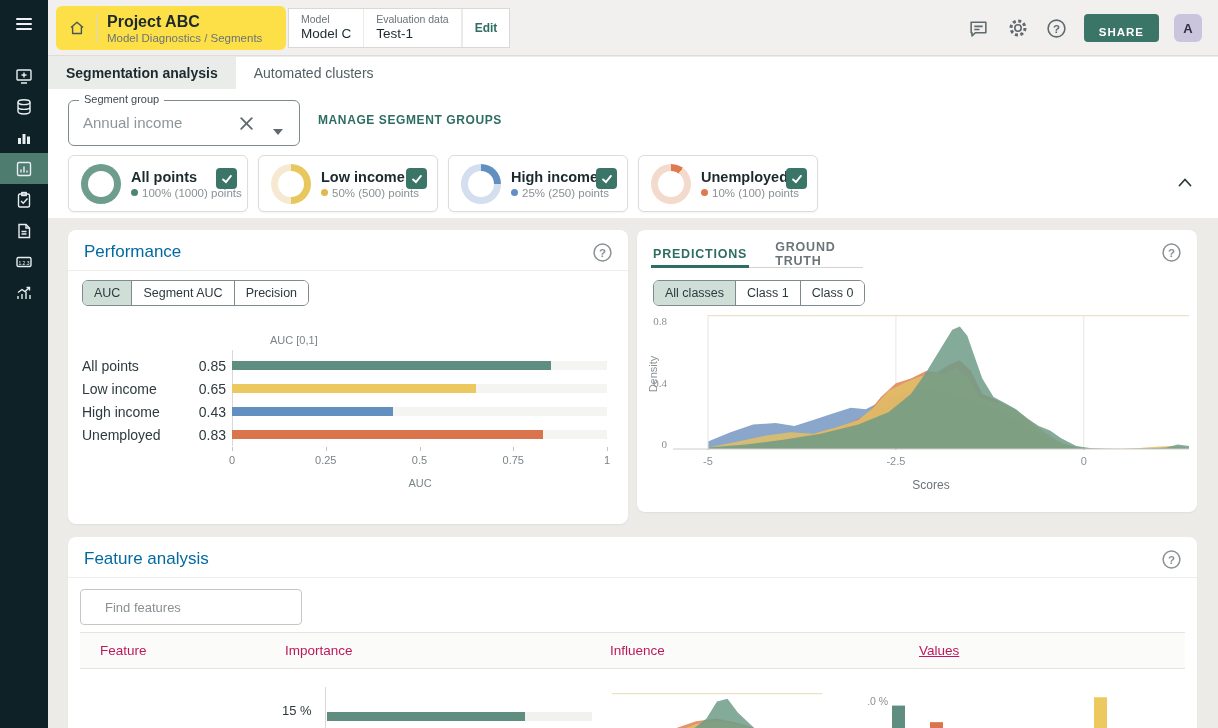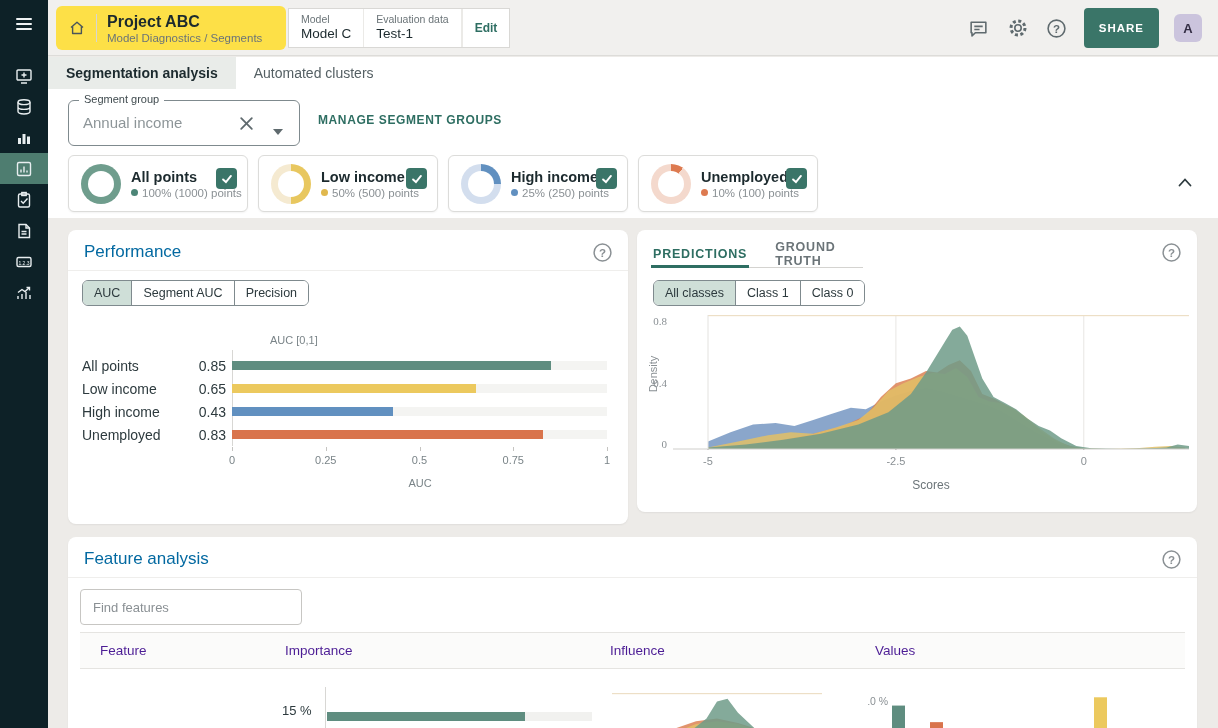--- a/index.html
+++ b/index.html
@@ -22,21 +22,21 @@
   .proj-title { font-size:16px; font-weight:bold; color:#1c2a2e; line-height:18px; }
   .breadcrumb { font-size:11.5px; color:#6b7478; margin-top:1px; }
   .model-box { position:absolute; left:240px; top:8px; height:40px; background:#fff; border:1px solid #d9d8d5; border-radius:0; display:flex; align-items:stretch; }
   .model-col { padding:4px 12px; border-right:1px solid #ebeae7; }
   .model-col:last-of-type { border-right:none; }
   .mini-label { font-size:10.5px; color:#6b7478; }
   .mini-value { font-size:13.5px; color:#1c2a2e; margin-top:1px; }
   .edit-link { display:flex; align-items:center; padding:0 12px; font-size:12px; font-weight:bold; color:#2e6e62; cursor:pointer; border-left:1px solid #ebeae7; }
   .header-right { position:absolute; right:16px; top:0; height:56px; display:flex; align-items:center; gap:15px; }
   .hicon { width:24px; height:24px; display:flex; align-items:center; justify-content:center; cursor:pointer; }
-  .share-btn { height:40px; padding:12px 15px; background:#3a7568; color:#fff; border:none; border-radius:4px; font-size:11.5px; font-weight:bold; letter-spacing:1px; cursor:pointer; font-family:inherit; }
+  .share-btn { height:28px; padding:12px 15px; background:#3a7568; color:#fff; border:none; border-radius:4px; font-size:11.5px; font-weight:bold; letter-spacing:1px; cursor:pointer; font-family:inherit; }
   .avatar { width:28px; height:28px; border-radius:6px; background:#cbc4dd; color:#332d44; font-weight:bold; font-size:13px; display:flex; align-items:center; justify-content:center; cursor:pointer; }
 
   
   .tabbar { position:absolute; left:48px; top:57px; width:1170px; height:32px; background:#fff; display:flex; z-index:10; }
   .tab { padding:0 18px; display:flex; align-items:center; font-size:14px; color:#556064; cursor:pointer; }
   .tab.active { background:#e9ece9; color:#1c2a2e; font-weight:bold; }
   .top-section { position:absolute; left:48px; top:89px; width:1170px; height:129px; background:#fff; }
   .seg-fieldset { position:absolute; left:20px; top:11px; width:232px; height:46px; border:1px solid #7f8a8e; border-radius:6px; cursor:pointer; }
   .seg-legend { position:absolute; top:-8px; left:10px; background:#fff; padding:0 5px; font-size:11px; color:#3f4a4e; }
   .seg-value { position:absolute; left:14px; top:13px; font-size:15px; color:#8d9598; }
@@ -87,24 +87,24 @@
   .pred-tabs { position:absolute; left:16px; top:10px; width:210px; height:28px; border-bottom:1px solid #d4d3d0; display:flex; gap:28px; }
   .ptab { font-size:12.5px; font-weight:bold; letter-spacing:0.8px; color:#6b7478; display:flex; align-items:center; cursor:pointer; position:relative; }
   .ptab.active { color:#2e6e62; }
   .ptab.active::after { content:""; position:absolute; left:-2px; right:-2px; bottom:-1px; height:3px; background:#2e6e62; }
   .density-ylab { position:absolute; width:22px; text-align:right; font-size:11px; color:#8a9094;font-family:Liberation Serif, serif; }
   .density-xlab { position:absolute; width:40px; text-align:center; font-size:11px; color:#8a9094; top:225px; }
   .density-axis-title-y { position:absolute; left:-14px; top:138px; width:60px; text-align:center; font-size:11px; color:#8a9094; transform:rotate(-90deg); }
   .density-axis-title-x { position:absolute; left:264px; top:248px; width:60px; text-align:center; font-size:12px; color:#6b7478; }
 
   
-  .search-box { position:absolute; left:12px; top:52px; width:222px; height:36px; border:1px solid #c7c6c3; border-radius:4px; padding:0 12px; font-size:13px; color:#3f4a4e; font-family:inherit; background:#fff; }
+  .search-box { position:absolute; left:12px; top:52px; width:222px; height:36px; border:1px solid #c7c6c3; border-radius:4px; padding:0 24px; font-size:13px; color:#3f4a4e; font-family:inherit; background:#fff; }
   .search-box::placeholder { color:#8a9094; }
   .ftable-header { position:absolute; left:12px; top:95px; width:1105px; height:37px; background:#fbfbfa; border-top:1px solid #e5e4e1; border-bottom:1px solid #e5e4e1; }
-  .fcol { position:absolute; top:10px; font-size:13.5px; color:#4c1d95; }
+  .fcol { position:absolute; top:10px; font-size:13.5px; color:#be185d; }
   .frow { position:absolute; left:12px; top:132px; width:1105px; height:118px; }
   .imp-label { position:absolute; left:202px; top:34px; font-size:13px; color:#2d3a3e; }
   .imp-axis { position:absolute; left:245px; top:18px; width:1px; height:100px; background:#d8d7d4; }
   .imp-track { position:absolute; left:247px; top:43px; width:265px; height:9px; background:#f1f1ef; }
   .imp-fill { position:absolute; left:0; top:0; height:9px; }
   .vals-label { font-size:10.5px; fill:#8a9094; }
 </style>
 </head>
 <body>
 
@@ -465,21 +465,21 @@
         <circle cx="10" cy="10" r="8" fill="none" stroke="#8a9094" stroke-width="1.4"></circle>
         <text x="10" y="14" text-anchor="middle" font-size="11" font-weight="bold" fill="#8a9094" font-family="Liberation Sans, sans-serif">?</text>
       </svg>
   </div>
   <div class="panel-divider"></div>
   <input class="search-box" placeholder="Find features" style="">
   <div class="ftable-header" id="ftable-header">
       <div class="fcol" style="left: 20px;">Feature</div>
       <div class="fcol" style="left: 205px;">Importance</div>
       <div class="fcol" style="left: 530px;">Influence</div>
-      <div class="fcol" style="left: 795px;">Values</div>
+      <div class="fcol" style="left: 839px; text-decoration: underline;">Values</div>
     </div>
   <div class="frow">
     <div class="imp-label">15 %</div>
     <div class="imp-axis"></div>
     <div class="imp-track">
       <div class="imp-fill" id="imp-fill" style="width: 198px; background: rgb(95, 141, 128);"></div>
     </div>
     <svg id="influence-svg" width="212" height="60" style="position:absolute; left:530px; top:24px;">
         <rect x="2" y="0" width="210" height="1.2" fill="#eddfc6"></rect>
         <path d="M 2.0 59.0 L 2.0 59.0 L 23.0 53.4 L 44.0 45.0 L 65.0 35.5 L 86.0 28.2 L 107.0 25.4 L 128.0 29.9 L 149.0 36.6 L 170.0 45.6 L 191.0 53.4 L 212.0 59.0 L 212.0 59.0 Z" fill="#dc8154" fill-opacity="0.85"></path>

